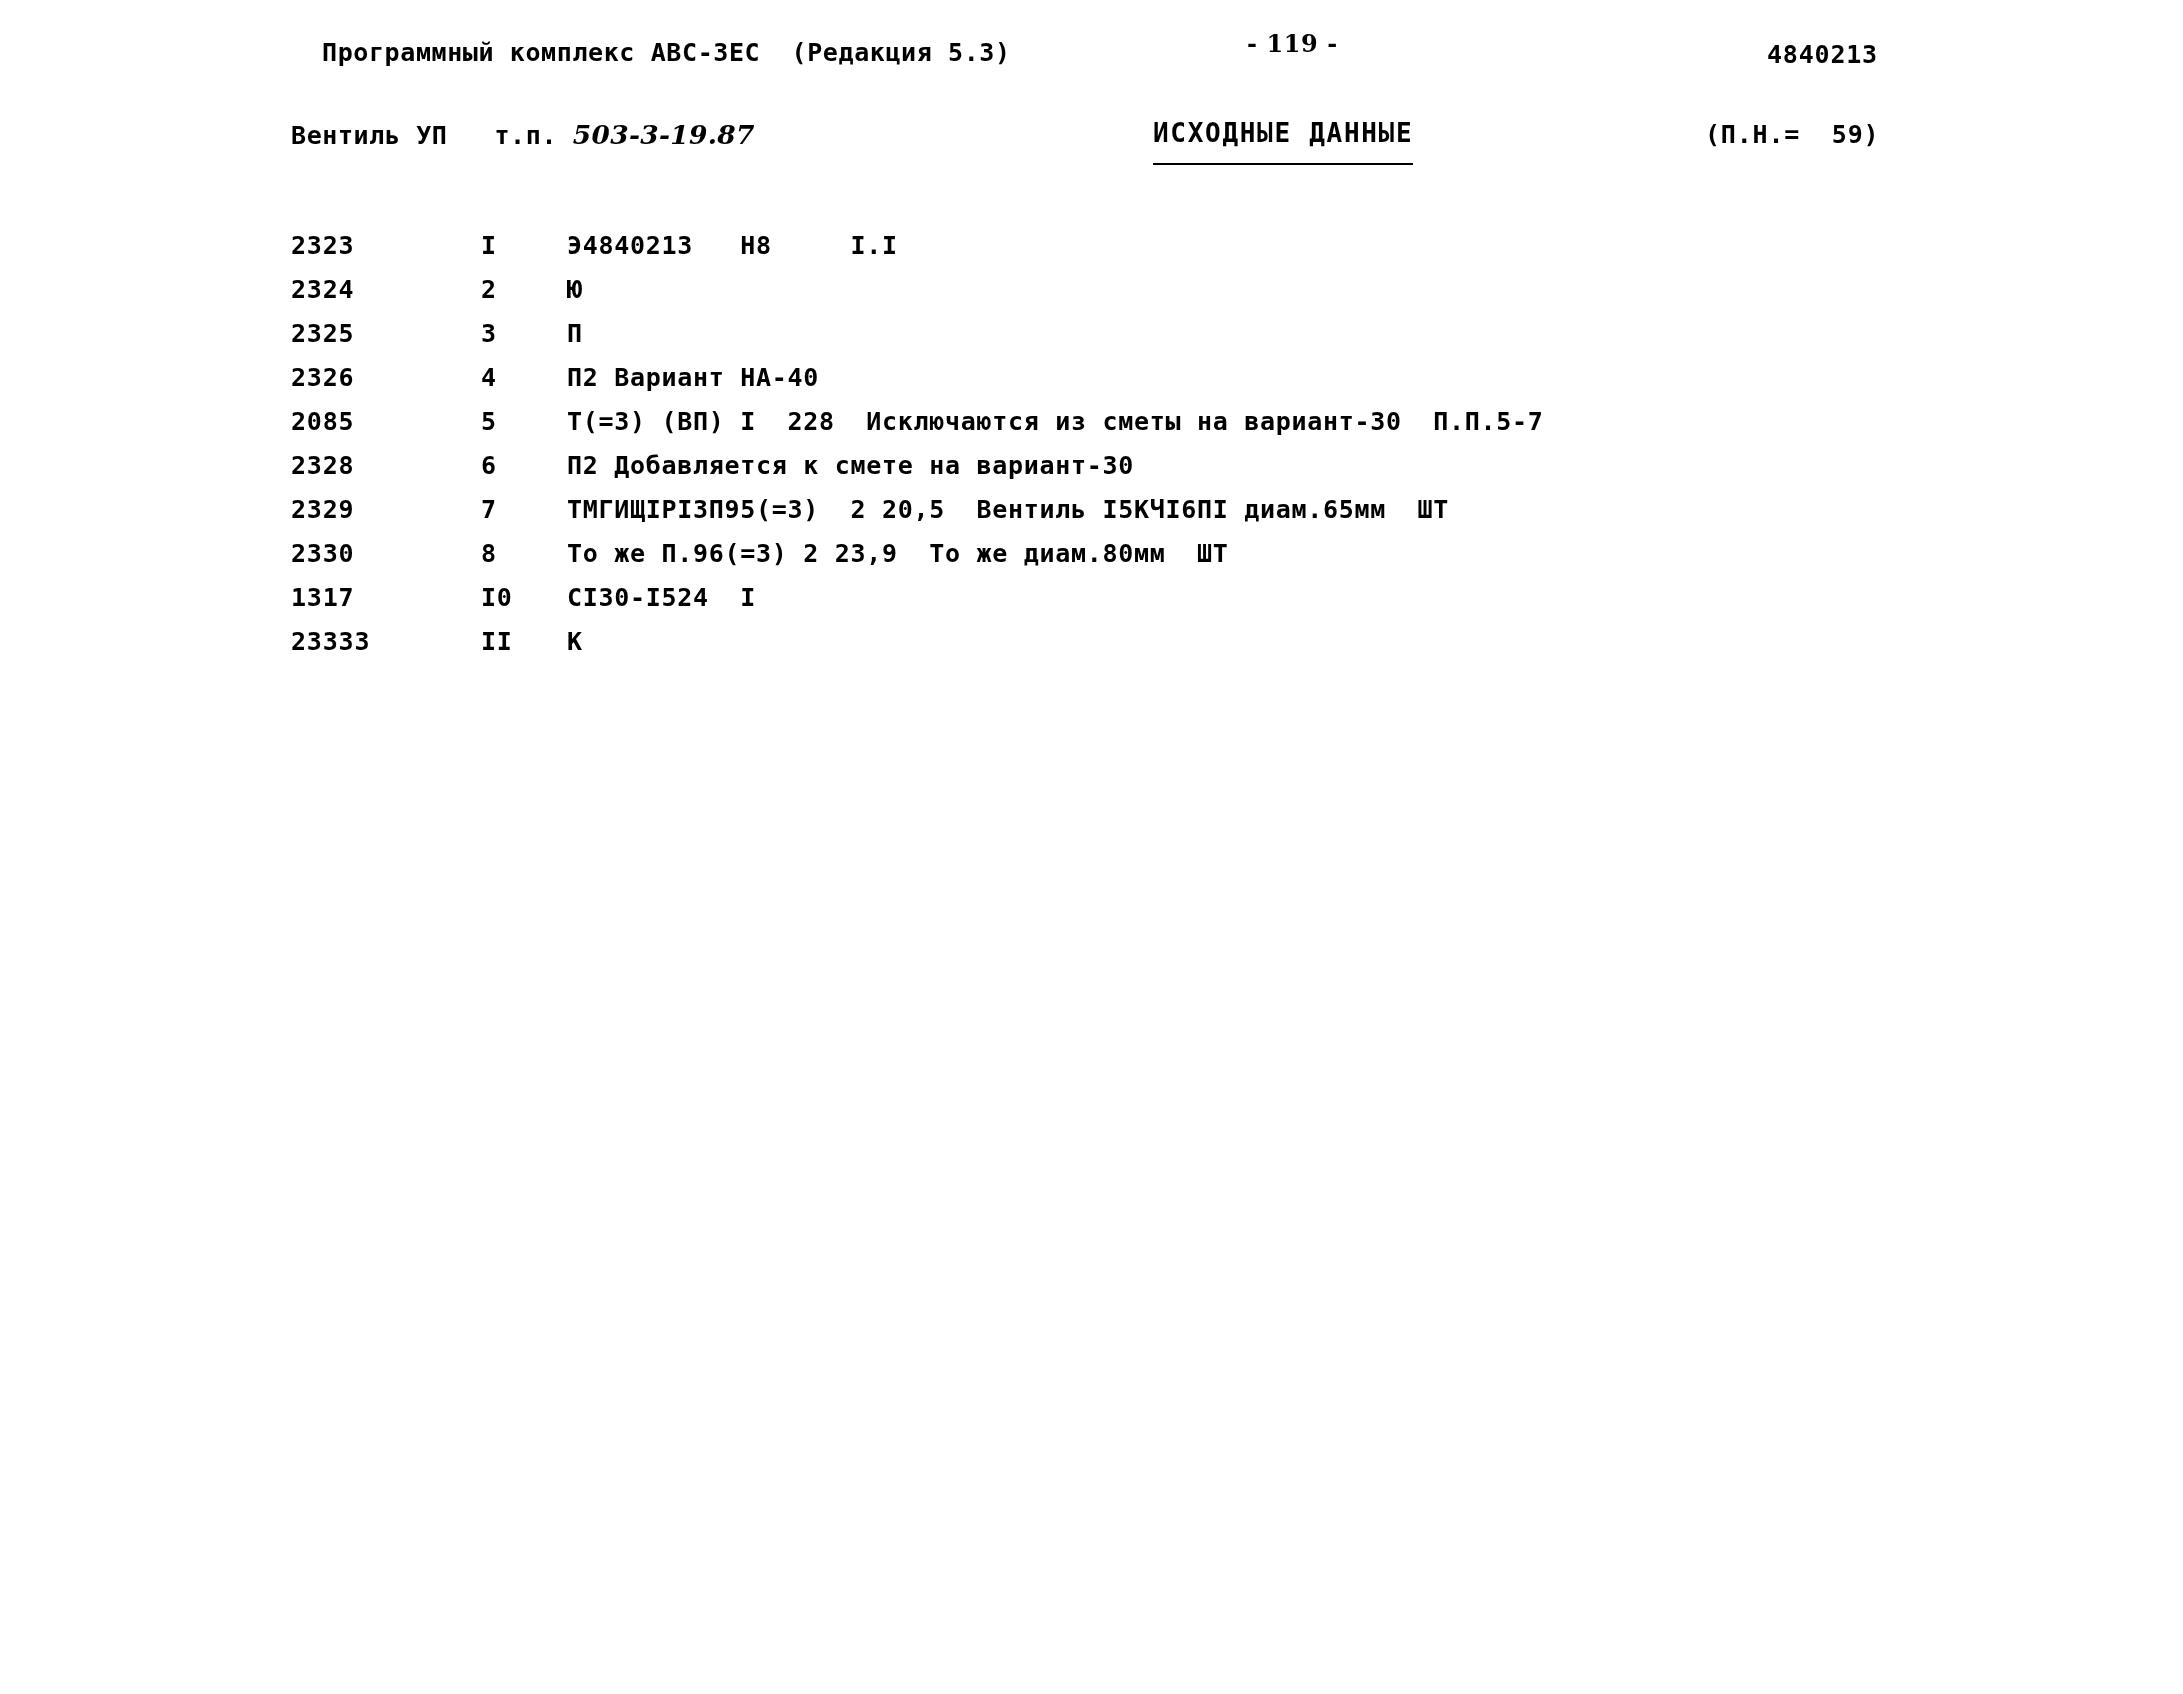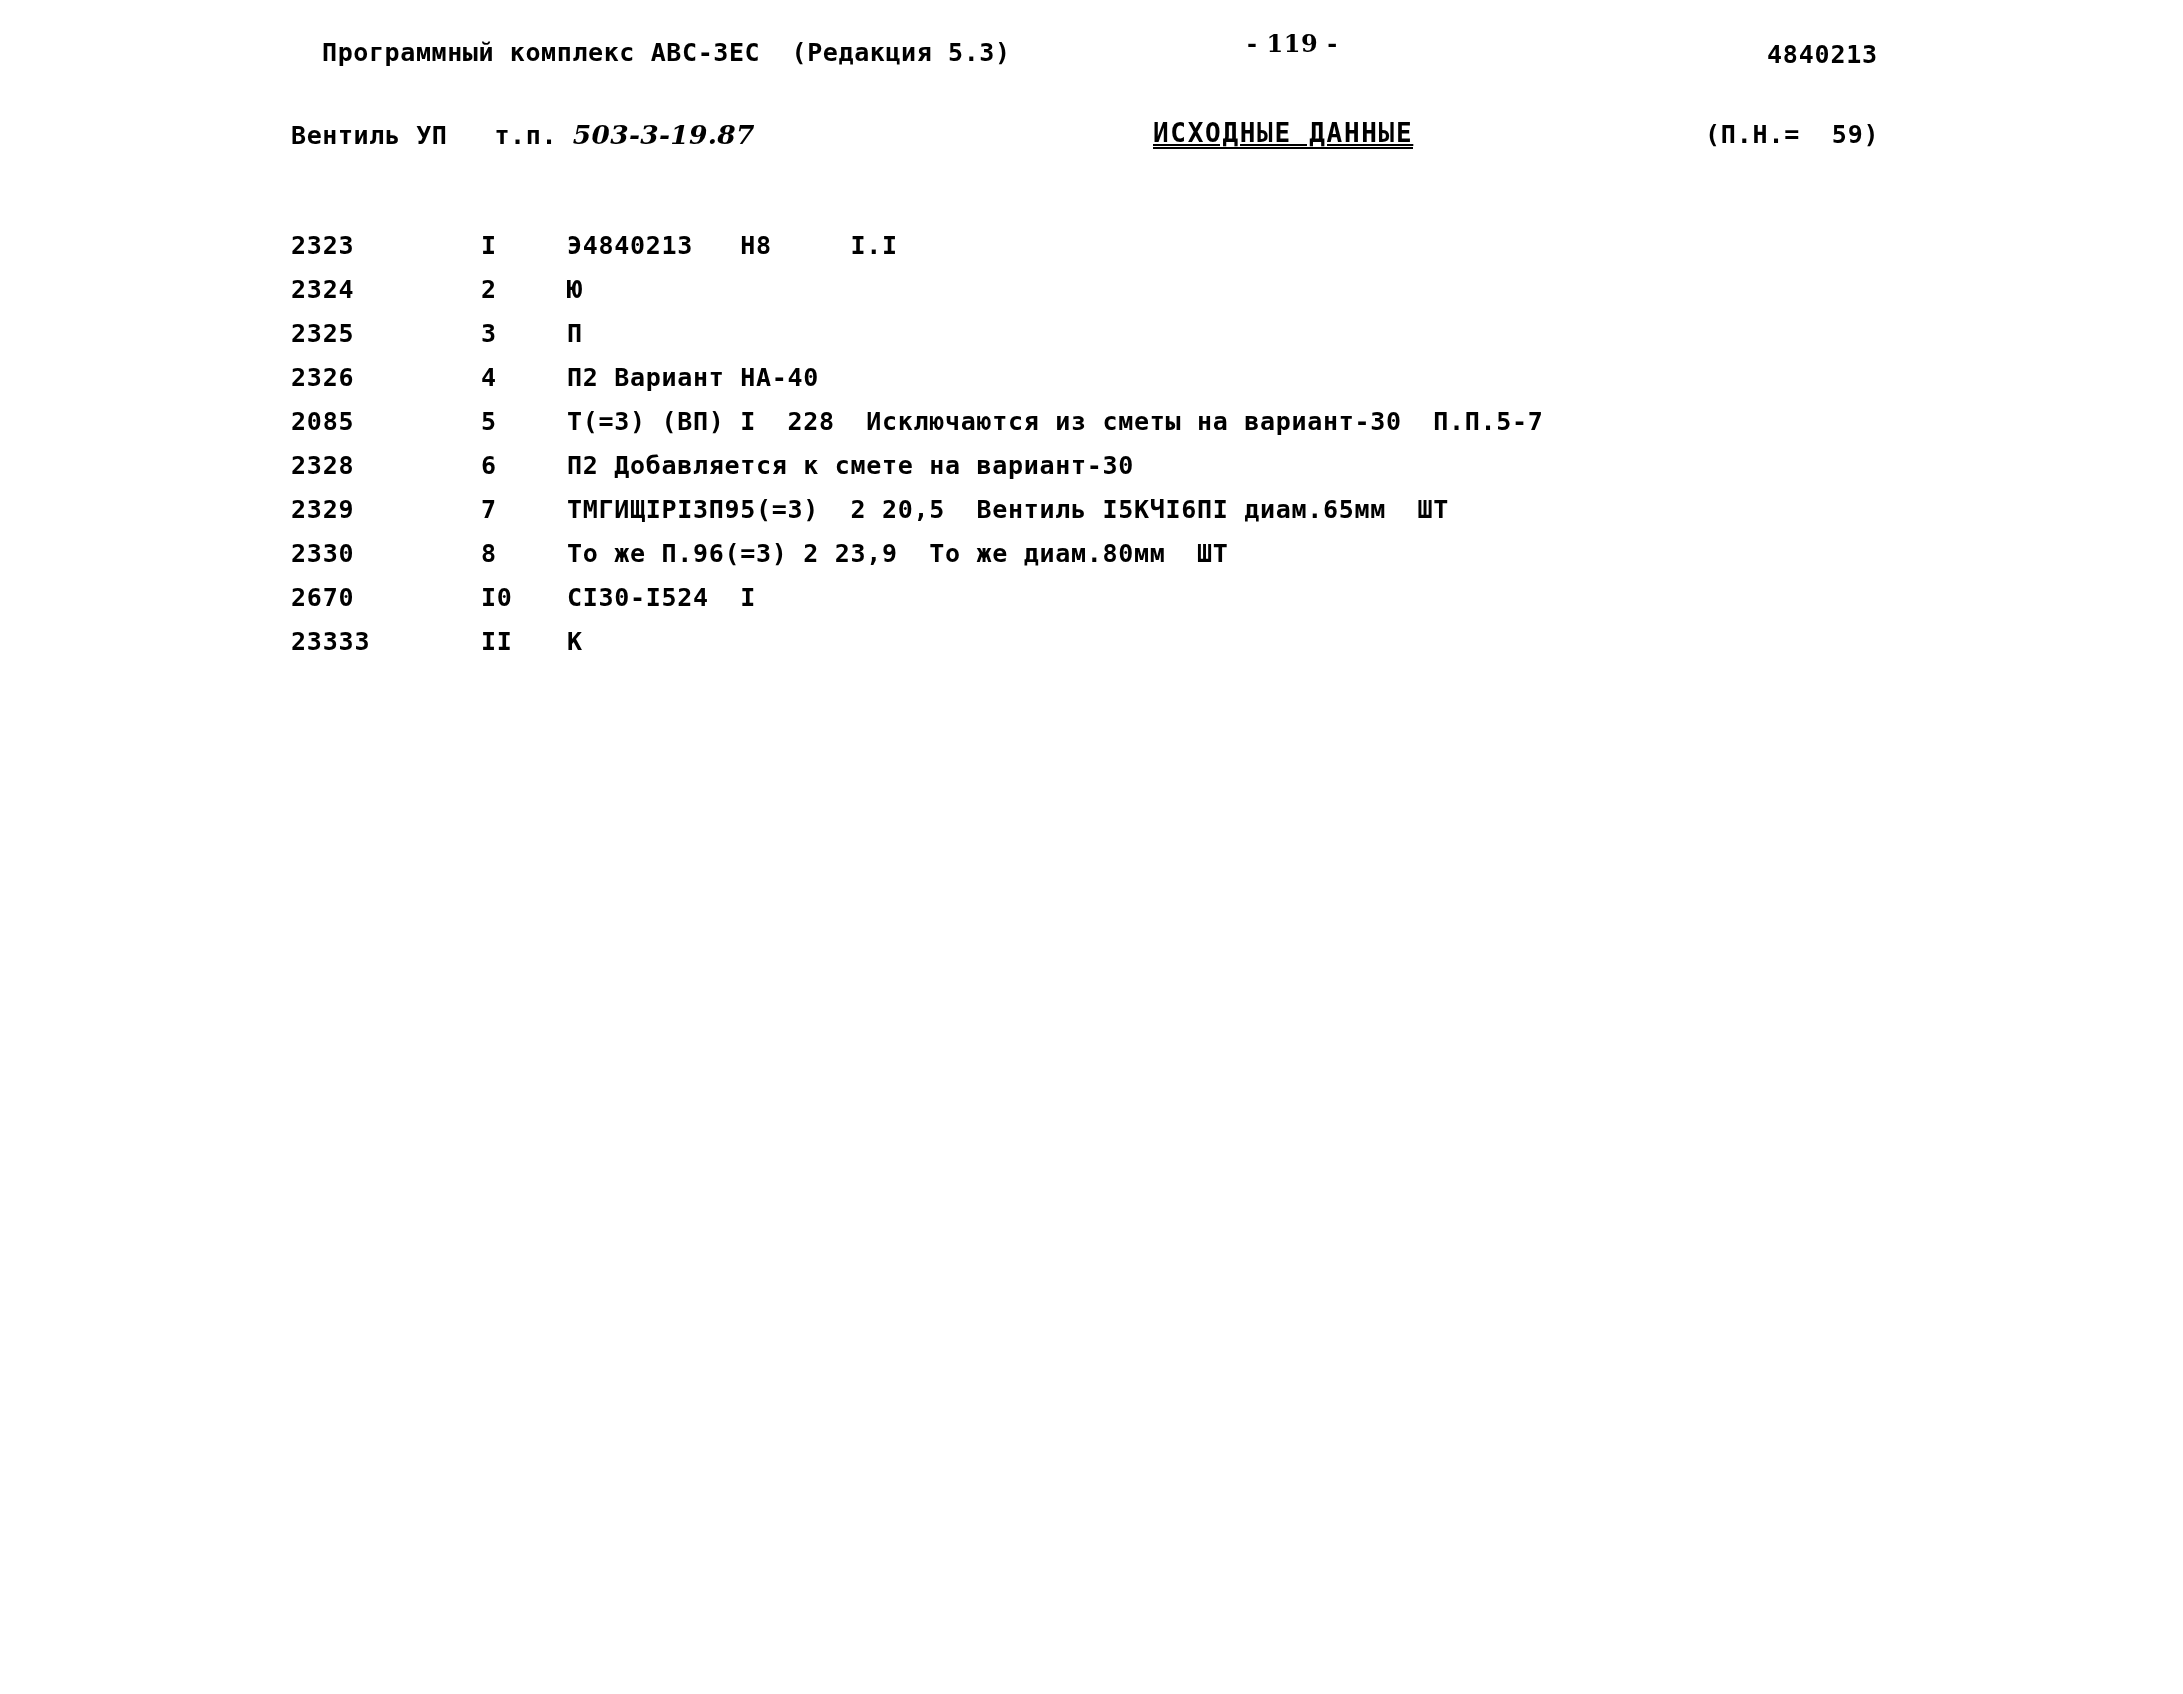--- a/index.html
+++ b/index.html
@@ -76,23 +76,22 @@
 
   .hdr-center-title {
     position: absolute;
     left: 1153px;
     top: 120px;
     font-size: 26px;
     font-weight: 700;
     letter-spacing: 1.7px;
     white-space: pre;
     border-bottom: 2.8px solid #000;
-    padding-bottom: 1px;
+    padding-bottom: 17px;
     line-height: 1.0;
-    text-decoration: underline;
   }
 
   .hdr-right-pn {
     position: absolute;
     left: 1705px;
     top: 120px;
     font-size: 25px;
     font-weight: 700;
     letter-spacing: 0.8px;
     white-space: pre;
@@ -193,21 +192,21 @@
         <div class="col-seq">2329</div>
         <div class="col-num">7</div>
         <div class="col-content">ТМГИЩIРIЗП95(=3)  2 20,5  Вентиль I5КЧI6ПI диам.65мм  ШТ</div>
       </div>
       <div class="data-row">
         <div class="col-seq">2330</div>
         <div class="col-num">8</div>
         <div class="col-content">То же П.96(=3) 2 23,9  То же диам.80мм  ШТ</div>
       </div>
       <div class="data-row">
-        <div class="col-seq">2670</div>
+        <div class="col-seq">1317</div>
         <div class="col-num">I0</div>
         <div class="col-content">СI30-I524  I</div>
       </div>
       <div class="data-row">
         <div class="col-seq">23333</div>
         <div class="col-num">II</div>
         <div class="col-content">К</div>
       </div>
     </div>
 

